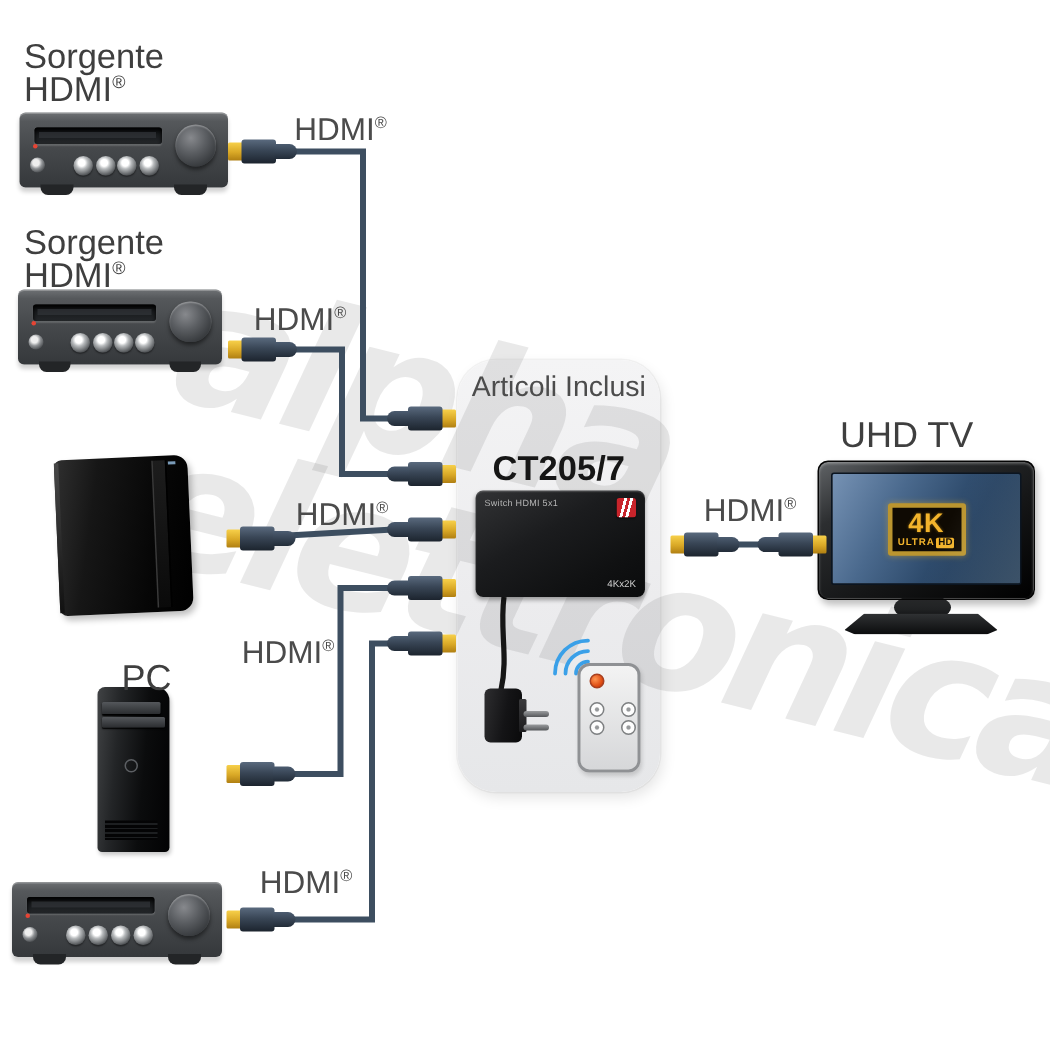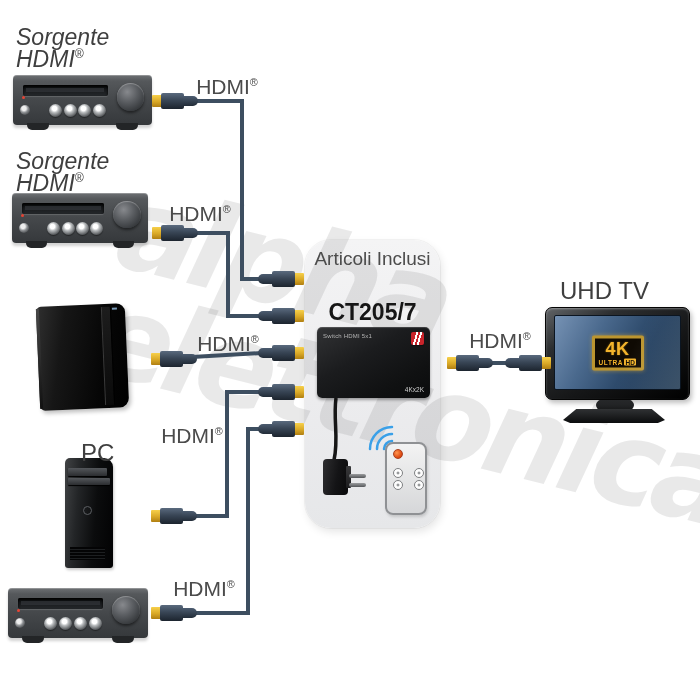--- a/index.html
+++ b/index.html
@@ -46,21 +46,21 @@
           box-shadow:1px 2px 3px rgba(0,0,0,.15);}
   .rbtn{position:absolute;width:10px;height:10px;border-radius:50%;}
   .rbtn-power{left:6px;top:5px;background:radial-gradient(circle at 35% 35%,#ff9550,#dd4a12 65%,#b93a0c);
               border:1px solid #a84020;box-sizing:border-box;}
   .rbtn-gray{background:radial-gradient(circle at 50% 50%,#97999b 0 18%,#fdfdfd 32%);
              border:1.5px solid #7e8082;box-sizing:border-box;}
   .rb1{left:6px;top:24px}.rb2{left:27px;top:24px}.rb3{left:6px;top:36px}.rb4{left:27px;top:36px}
 
   
   .hdmi-label{position:absolute;transform:translateX(-50%);font-size:21px;color:#4b4b4b;white-space:nowrap;}
-  .src-label{position:absolute;font-size:23px;line-height:.95;color:#3f3f3f;font-style:italic;}
+  .src-label{position:absolute;font-size:23px;line-height:.95;color:#3f3f3f;}
   .dev-label{position:absolute;font-size:24px;color:#3f3f3f;white-space:nowrap;}
   sup{font-size:52%;}
 
   
   .conn{position:absolute;width:46px;height:16px;}
   .conn i{display:block;position:absolute;}
   .conn .tip{left:0;top:2px;width:10px;height:12px;border-radius:1px;
              background:linear-gradient(180deg,#f7d04a,#d9a826 55%,#b07f12);}
   .conn .head{left:9px;top:0;width:23px;height:16px;border-radius:2px;
               background:linear-gradient(180deg,#5a6a7e 0%,#394656 45%,#1c242e 100%);}

